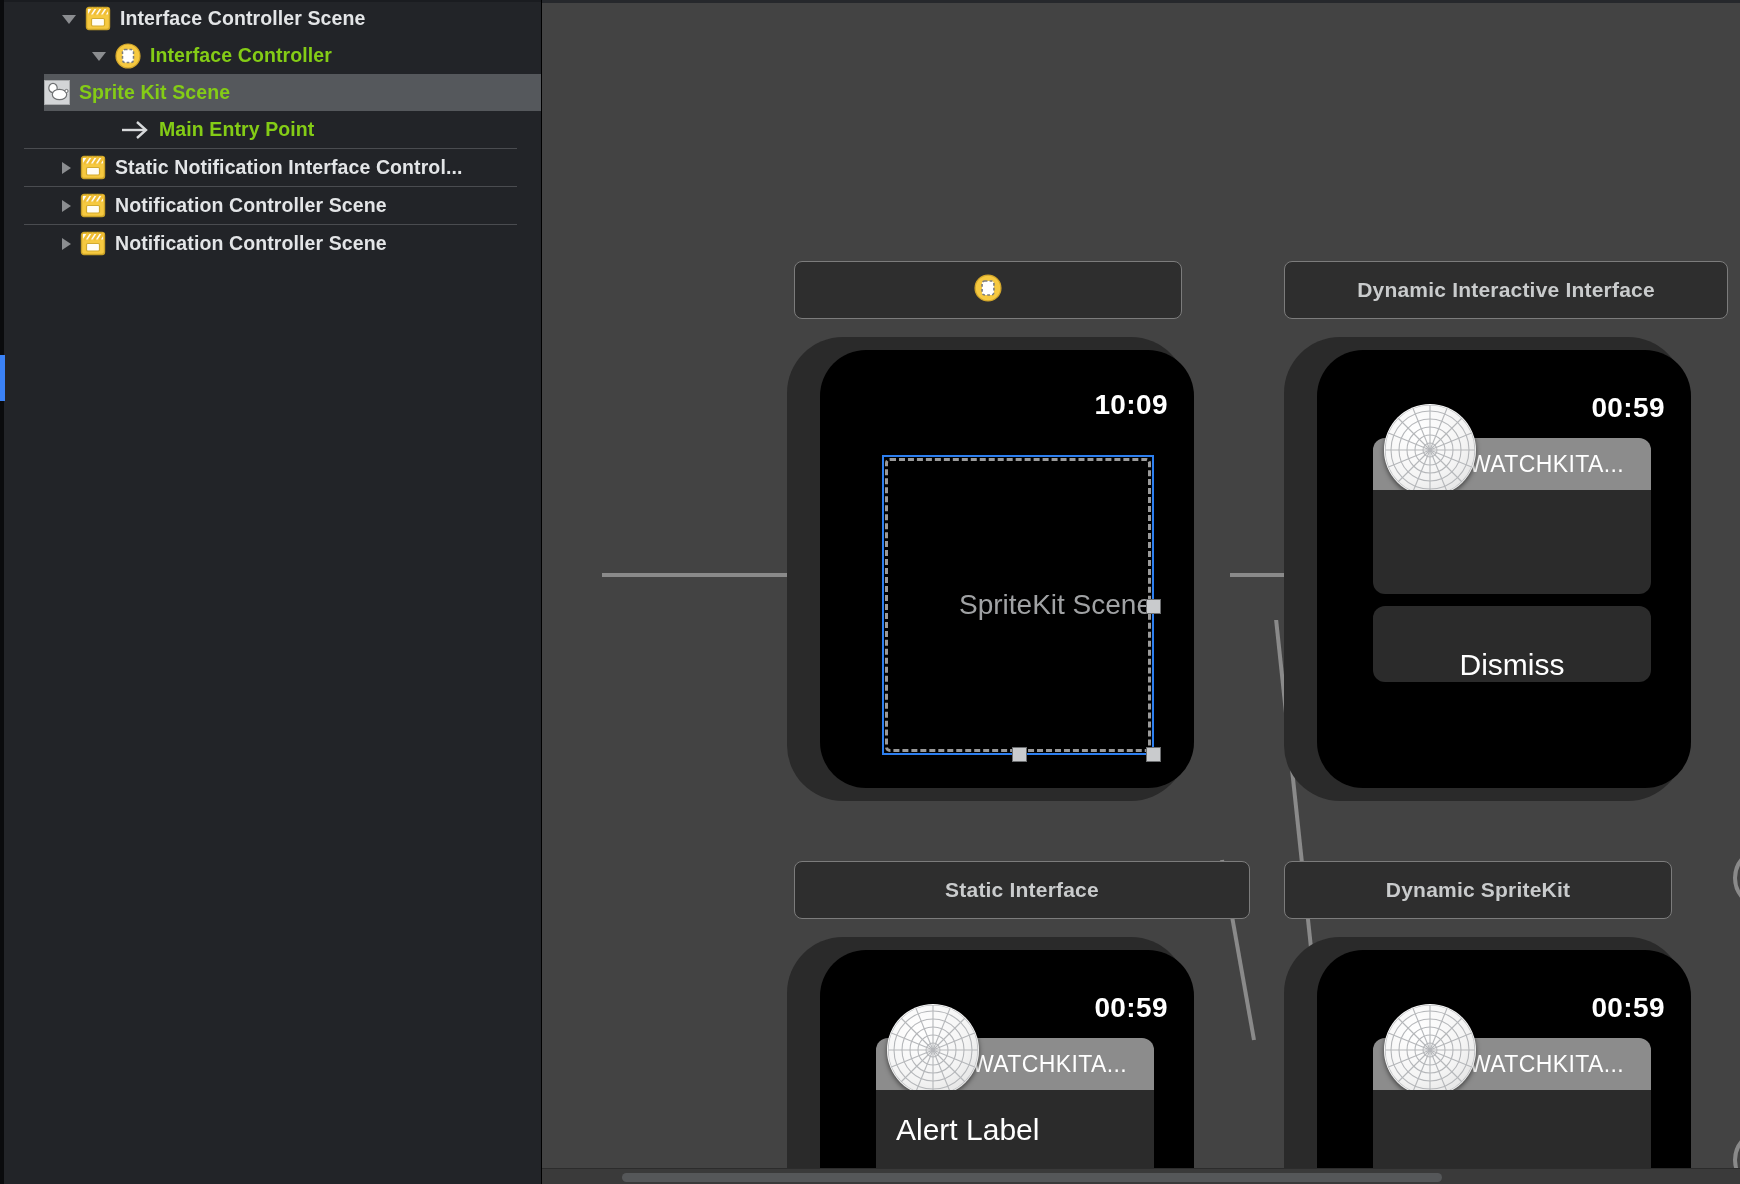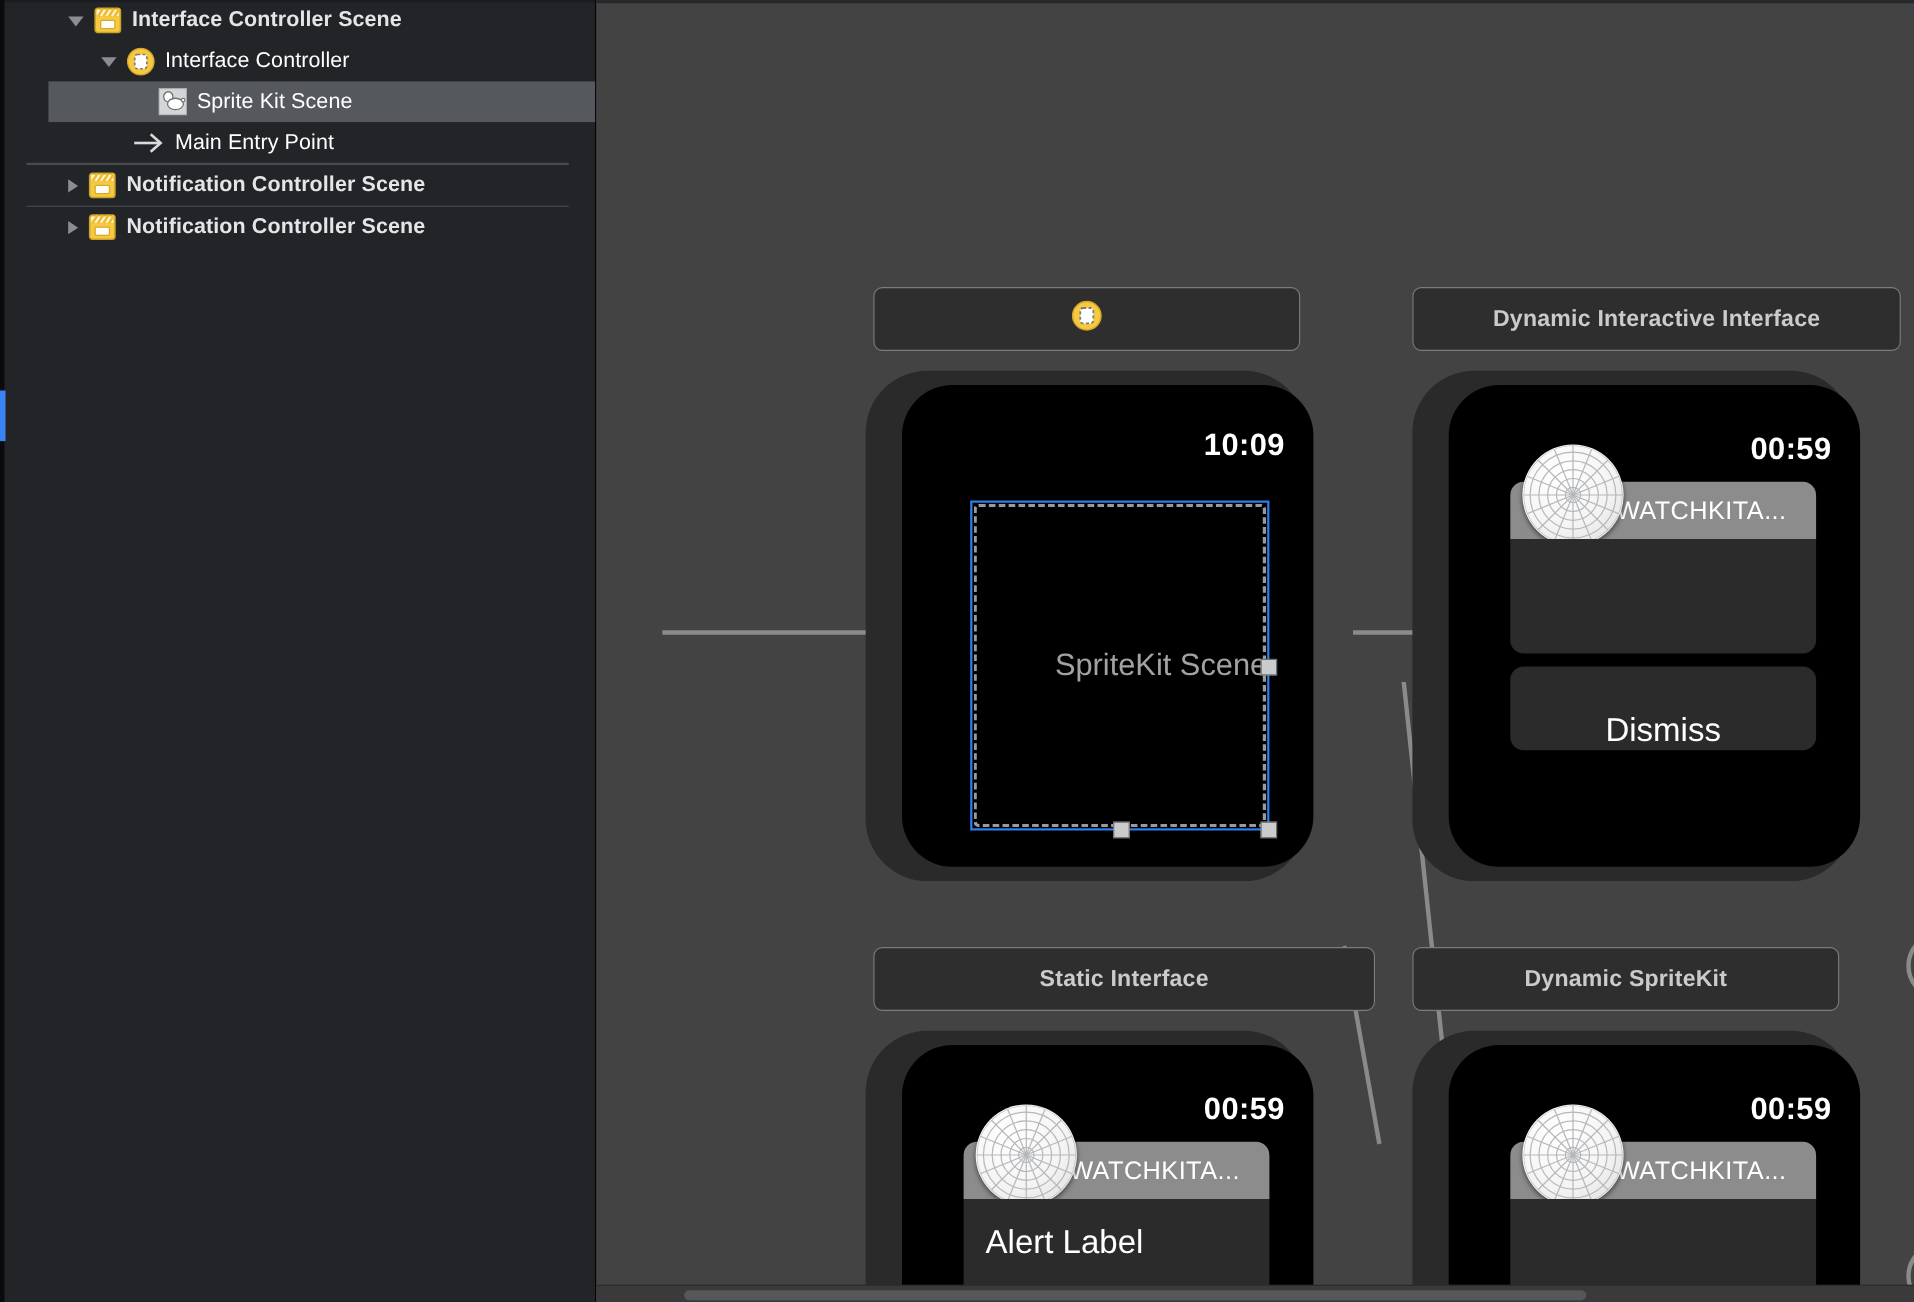--- a/index.html
+++ b/index.html
@@ -43,21 +43,21 @@
   }
   .tree-row .twisty.open {
     border-left: 7px solid transparent;
     border-right: 7px solid transparent;
     border-top: 9px solid #8b8d90;
     border-bottom: 0;
     margin-top: 2px;
   }
   .label { font-size: 19.5px; letter-spacing: .1px; }
   .label.bold { font-weight: bold; color: #e3e5e7; }
-  .label.plain { font-weight: normal; color: #ffffff; }
+  .label.plain { font-weight: bold; color: #84cc16; }
 
   
   .ico { flex: 0 0 auto; margin-right: 9px; position: relative; }
 
   .ico-scene { width: 26px; height: 25px; }
   .ico-ctrl  { width: 26px; height: 26px; }
   .ico-sks   { width: 26px; height: 25px; }
 
   .row-sep {
     height: 1px; background: #4a4c50;
@@ -235,21 +235,21 @@
       <span class="twisty open"></span>
       <span class="ico ico-ctrl">
         <svg width="26" height="26" viewBox="0 0 26 26">
           <circle cx="13" cy="13" r="12" fill="#f6c940" stroke="#d2a62b" stroke-width="1.2"></circle>
           <rect x="7.5" y="6.5" width="11" height="13" rx="2.4" fill="#ffffff" stroke="#7c7c7c" stroke-width="1.5" stroke-dasharray="2.6 2"></rect>
         </svg>
       </span>
       <span class="label plain">Interface Controller</span>
     </div>
 
-    <div class="tree-row selected" style="padding-left:100px;align-items:center;">
+    <div class="tree-row selected" style="align-items:center;">
       <span class="ico ico-sks">
         <svg width="26" height="25" viewBox="0 0 26 25">
           <rect x="0.5" y="0.5" width="25" height="24" fill="#d3d5d7" stroke="#a9abad" stroke-width="1"></rect>
           <ellipse cx="9" cy="8" rx="4.2" ry="4.6" fill="#ffffff" stroke="#6f7173" stroke-width="1.2"></ellipse>
           <ellipse cx="15.5" cy="14.5" rx="7.2" ry="5.2" fill="#ffffff" stroke="#6f7173" stroke-width="1.2"></ellipse>
           <circle cx="22.5" cy="11" r="1.6" fill="#ffffff" stroke="#6f7173" stroke-width="1"></circle>
         </svg>
       </span>
       <span class="label plain">Sprite Kit Scene</span>
     </div>
@@ -259,20 +259,37 @@
         <svg width="30" height="22" viewBox="0 0 30 22">
           <line x1="2" y1="11" x2="25" y2="11" stroke="#d8dadc" stroke-width="2.4"></line>
           <polyline points="17,3 26,11 17,19" fill="none" stroke="#d8dadc" stroke-width="2.4"></polyline>
         </svg>
       </span>
       <span class="label plain">Main Entry Point</span>
     </div>
 
     <div class="row-sep"></div>
 
+    <div class="tree-row" style="padding-left:18px;">
+      <span class="twisty"></span>
+      <span class="ico ico-scene">
+        <svg width="26" height="25" viewBox="0 0 26 25">
+          <rect x="1.5" y="1.5" width="23" height="22" rx="2.5" fill="#f6c940" stroke="#caa227" stroke-width="1.4"></rect>
+          <rect x="3" y="3" width="20" height="5.4" fill="#fdfbf2"></rect>
+          <g stroke="#f0bd33" stroke-width="2.6">
+            <line x1="4" y1="9" x2="8.5" y2="2"></line>
+              <line x1="9" y1="9" x2="13.5" y2="2"></line>
+            <line x1="14" y1="9" x2="18.5" y2="2"></line>
+              <line x1="19" y1="9" x2="23.5" y2="2"></line>
+          </g>
+          <rect x="6.5" y="12.5" width="13" height="7.5" rx="1.2" fill="#fffdf6" stroke="#d3ab2e" stroke-width="1.2"></rect>
+        </svg>
+      </span>
+      <span class="label bold">Static Notification Interface Control...</span>
+    </div>
 
     <div class="row-sep"></div>
 
     <div class="tree-row" style="padding-left:18px;">
       <span class="twisty"></span>
       <span class="ico ico-scene">
         <svg width="26" height="25" viewBox="0 0 26 25">
           <rect x="1.5" y="1.5" width="23" height="22" rx="2.5" fill="#f6c940" stroke="#caa227" stroke-width="1.4"></rect>
           <rect x="3" y="3" width="20" height="5.4" fill="#fdfbf2"></rect>
           <g stroke="#f0bd33" stroke-width="2.6">

